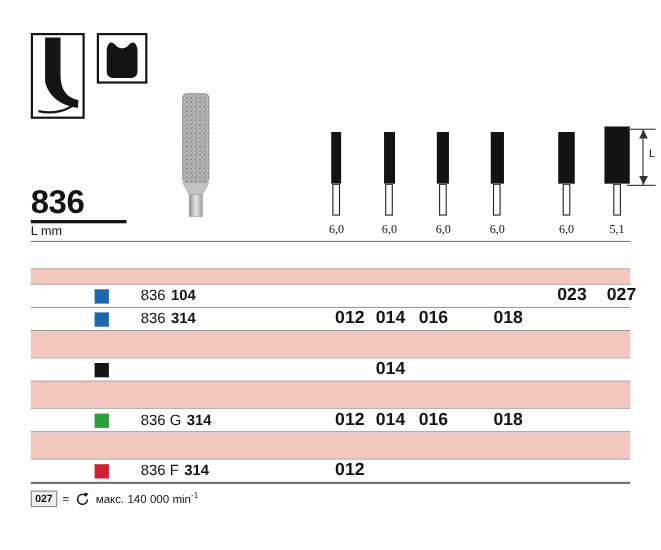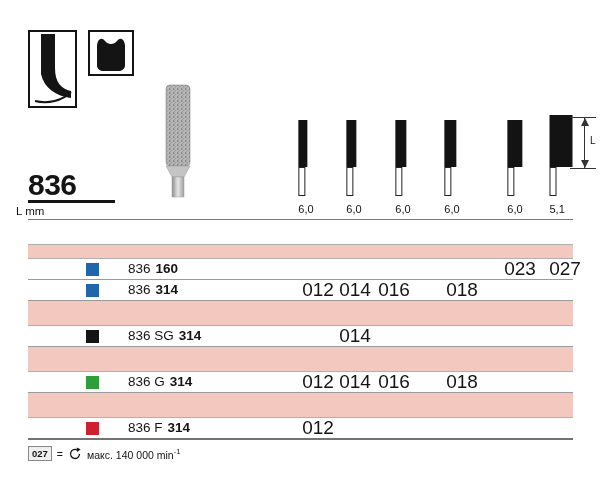--- a/index.html
+++ b/index.html
@@ -10,45 +10,45 @@
   }
   
   .box1 { position:absolute; left:28px; top:30px; width:49px; height:78px; border:2px solid #141414; background:#fff; }
   .box2 { position:absolute; left:88px; top:30px; width:46px; height:46px; border:2px solid #141414; background:#fff; }
   .box1 svg, .box2 svg { display:block; width:100%; height:100%; }
   
   .photo { position:absolute; left:157px; top:84px; }
   
   .pnum { position:absolute; left:28px; top:168px; font-size:30px; font-weight:bold; letter-spacing:-0.5px; }
   .punder { position:absolute; left:28px; top:200px; width:87px; height:3px; background:#141414; }
-  .lmm { position:absolute; left:16px; top:205px; font-size:11.5px; }
+  .lmm { position:absolute; left:28px; top:205px; font-size:11.5px; }
   .rule { position:absolute; left:28px; top:219px; width:545px; height:1px; background:#777; }
   
-  .fig { position:absolute; top:115px; transform:translateX(-50%); display:flex; flex-direction:column; align-items:flex-start; }
+  .fig { position:absolute; top:115px; transform:translateX(-50%); display:flex; flex-direction:column; align-items:center;font-family:Liberation Serif, serif; }
   .fig-head { background:#131313; }
   .fig-shank { width:7px; height:29px; border:1px solid #222; background:#fff; }
   .fig-len { margin-top:7px; font-size:11px; }
   
   .dim { position:absolute; left:570px; top:117px; width:31px; height:52px; }
   .dim .tick { position:absolute; left:0; width:26px; height:1px; background:#333; }
   .dim .tick.t { top:0; } .dim .tick.b { top:51px; }
   .dim .line { position:absolute; left:14px; top:1px; width:1px; height:50px; background:#333; }
   .dim .ah { position:absolute; width:0; height:0; border-left:4px solid transparent; border-right:4px solid transparent; }
   .dim .ah.up { left:11px; top:1px; border-bottom:8px solid #333; }
   .dim .ah.dn { left:11px; top:43px; border-top:8px solid #333; }
   .dim .lab { position:absolute; left:20px; top:18px; font-size:10px; }
   
   .band { position:absolute; left:28px; width:545px; border-bottom:1px solid #b0b0b0; }
   .band.first { border-top:1px solid #b0b0b0; }
   .prow { position:absolute; left:28px; width:545px; height:21px; border-bottom:1px solid #9a9a9a; background:#fff; }
   .prow.last { height:22px; border-bottom:2px solid #737373; }
   .swatch { position:absolute; left:58px; top:4px; width:13px; height:13px; }
   .plabel { position:absolute; left:100px; top:0; line-height:20px; font-size:13.5px; white-space:nowrap; }
   .plabel b { margin-left:5px; }
-  .cell { position:absolute; top:0; width:44px; line-height:20px; font-size:19px; font-weight:normal; text-align:center; }
+  .cell { position:absolute; top:0; width:44px; line-height:20px; font-size:16px; font-weight:bold; text-align:center; }
   .c0{left:268px}.c1{left:305px}.c2{left:344px}.c3{left:412px}.c4{left:470px}.c5{left:515px}
   
   .footnote { position:absolute; left:28px; top:446px; display:flex; align-items:center; gap:5px; font-size:10.5px; }
   .code-box { border:1px solid #8a8a8a; background:#efefef; padding:0 3px; font-size:9.5px; font-weight:bold; line-height:13px; }
   .footnote sup { font-size:7.5px; }
   .footnote svg { display:block; }
 </style>
 </head>
 <body>
 
@@ -133,21 +133,21 @@
     <span class="lab">L</span>
   </div>
 
   <div class="band first" style="top: 244px; height: 15px; background: rgb(243, 200, 191);"></div>
   <div class="band" style="top: 301px; height: 25px; background: rgb(243, 200, 191);"></div>
   <div class="band" style="top: 347px; height: 25px; background: rgb(243, 200, 191);"></div>
   <div class="band" style="top: 393px; height: 25px; background: rgb(243, 200, 191);"></div>
 
   <div class="prow" style="top:259px">
     <span class="swatch" style="background: rgb(32, 102, 173);"></span>
-    <span class="plabel"><span>836</span><b>160</b></span>
+    <span class="plabel"><span>836</span><b>104</b></span>
     <span class="cell c0"></span>
     <span class="cell c1"></span>
     <span class="cell c2"></span>
     <span class="cell c3"></span>
     <span class="cell c4">023</span>
     <span class="cell c5">027</span>
   </div>
 
   <div class="prow" style="top:280px">
     <span class="swatch" style="background: rgb(32, 102, 173);"></span>
@@ -155,21 +155,20 @@
     <span class="cell c0">012</span>
     <span class="cell c1">014</span>
     <span class="cell c2">016</span>
     <span class="cell c3">018</span>
     <span class="cell c4"></span>
     <span class="cell c5"></span>
   </div>
 
   <div class="prow" style="top:326px">
     <span class="swatch" style="background: rgb(20, 20, 20);"></span>
-    <span class="plabel"><span>836 SG</span><b>314</b></span>
     <span class="cell c0"></span>
     <span class="cell c1">014</span>
     <span class="cell c2"></span>
     <span class="cell c3"></span>
     <span class="cell c4"></span>
     <span class="cell c5"></span>
   </div>
 
   <div class="prow" style="top:372px">
     <span class="swatch" style="background: rgb(46, 158, 58);"></span>

